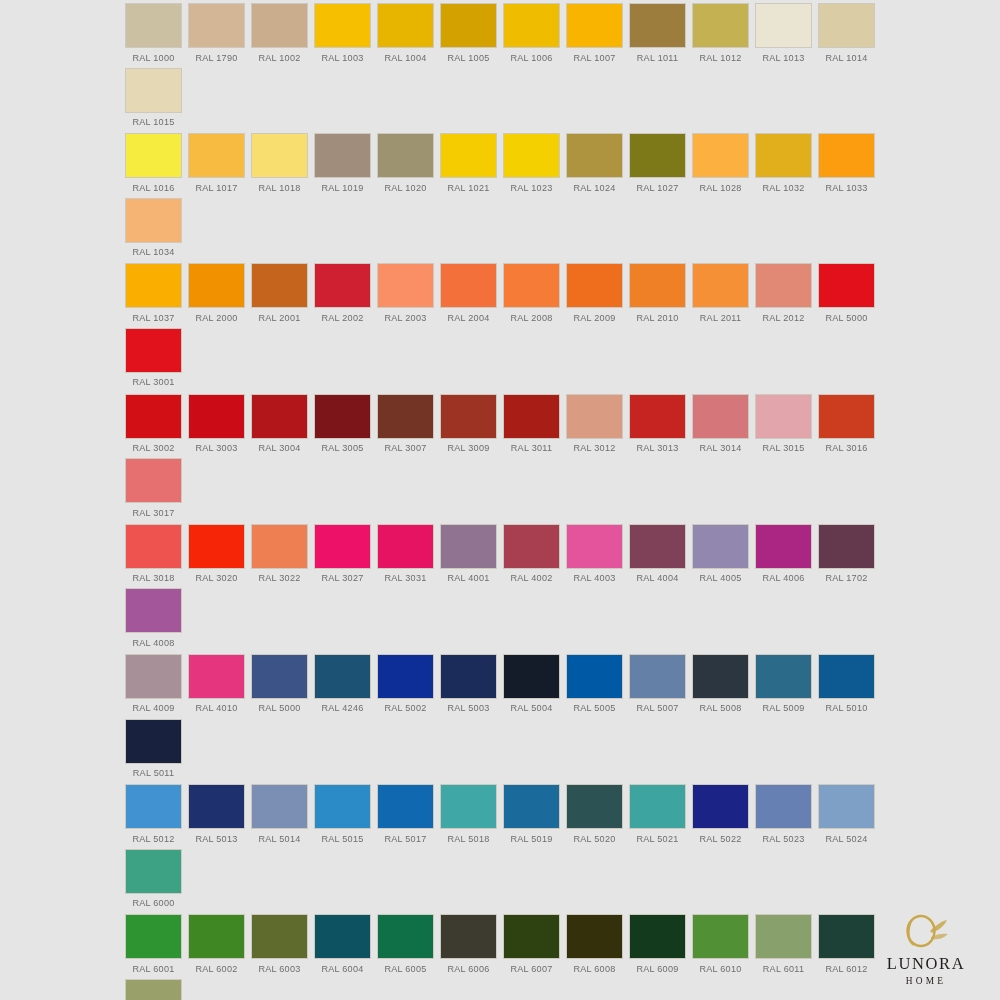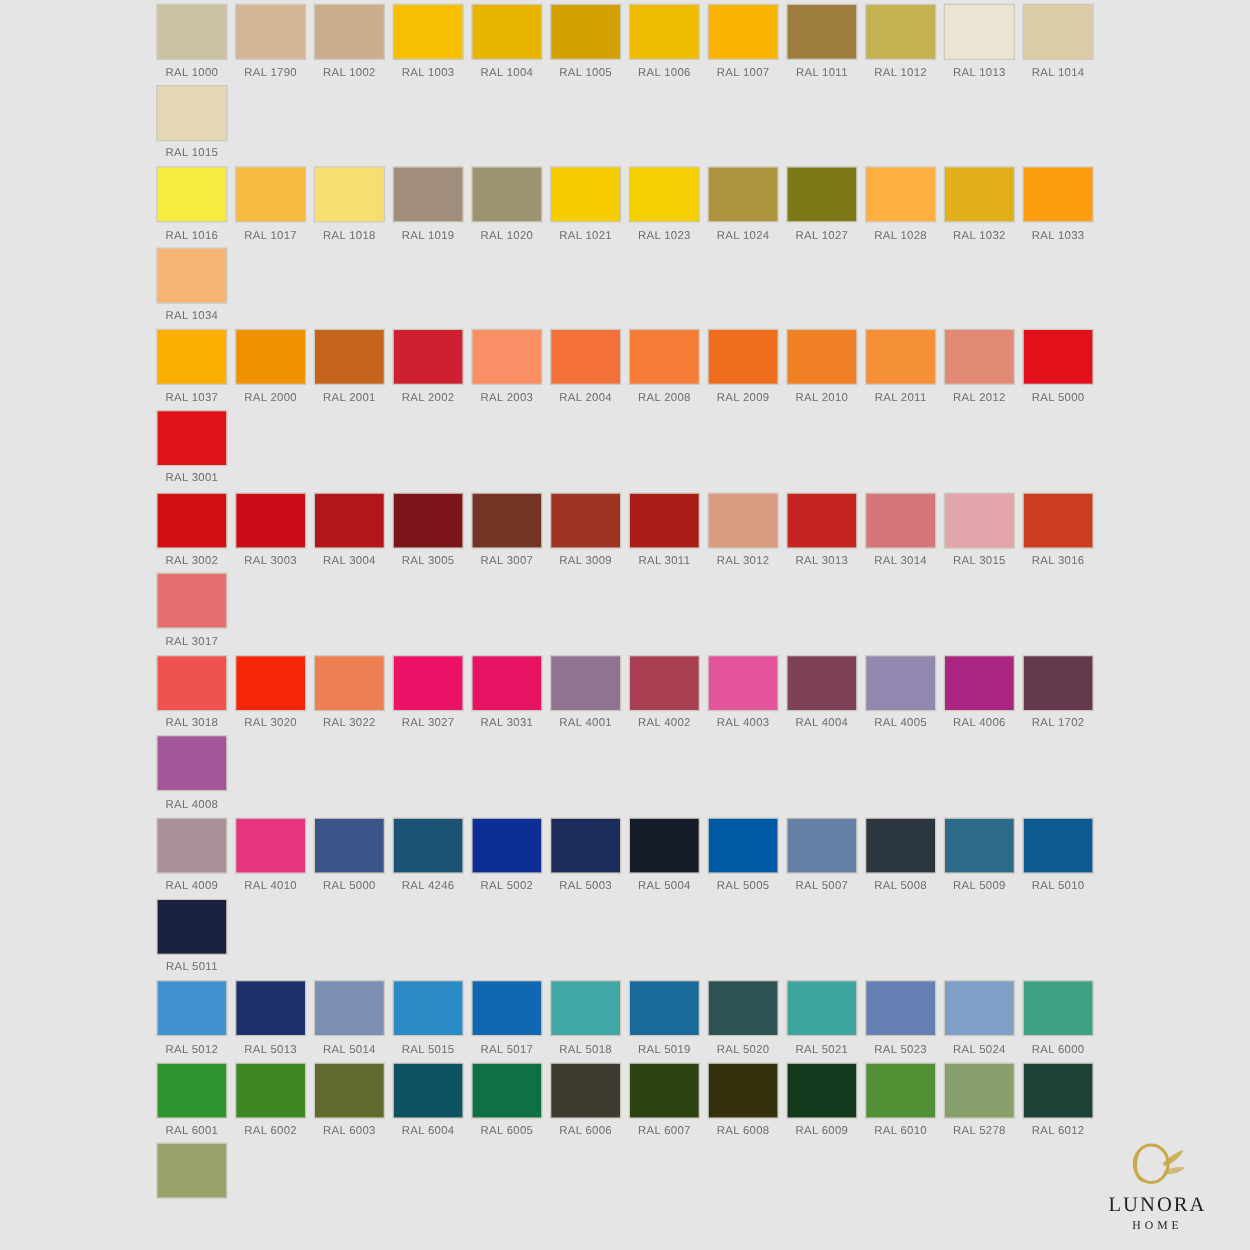--- a/index.html
+++ b/index.html
@@ -446,20 +446,24 @@
         </div>
         <div class="cell">
           <div class="swatch" style="background: rgb(44, 82, 84);"></div>
           <div class="label">RAL 5020</div>
         </div>
         <div class="cell">
           <div class="swatch" style="background: rgb(61, 164, 159);"></div>
           <div class="label">RAL 5021</div>
         </div>
         <div class="cell">
+          <div class="swatch" style="background: rgb(27, 35, 135);"></div>
+          <div class="label">RAL 5022</div>
+        </div>
+        <div class="cell">
           <div class="swatch" style="background: rgb(103, 128, 180);"></div>
           <div class="label">RAL 5023</div>
         </div>
         <div class="cell">
           <div class="swatch" style="background: rgb(127, 160, 198);"></div>
           <div class="label">RAL 5024</div>
         </div>
         <div class="cell">
           <div class="swatch" style="background: rgb(61, 162, 132);"></div>
           <div class="label">RAL 6000</div>
@@ -501,21 +505,21 @@
         <div class="cell">
           <div class="swatch" style="background: rgb(19, 58, 28);"></div>
           <div class="label">RAL 6009</div>
         </div>
         <div class="cell">
           <div class="swatch" style="background: rgb(82, 144, 53);"></div>
           <div class="label">RAL 6010</div>
         </div>
         <div class="cell">
           <div class="swatch" style="background: rgb(136, 160, 108);"></div>
-          <div class="label">RAL 5278</div>
+          <div class="label">RAL 6011</div>
         </div>
         <div class="cell">
           <div class="swatch" style="background: rgb(29, 64, 55);"></div>
           <div class="label">RAL 6012</div>
         </div>
         <div class="cell">
           <div class="swatch" style="background: rgb(154, 160, 106);"></div>
         </div>
       </div>
     </div>

